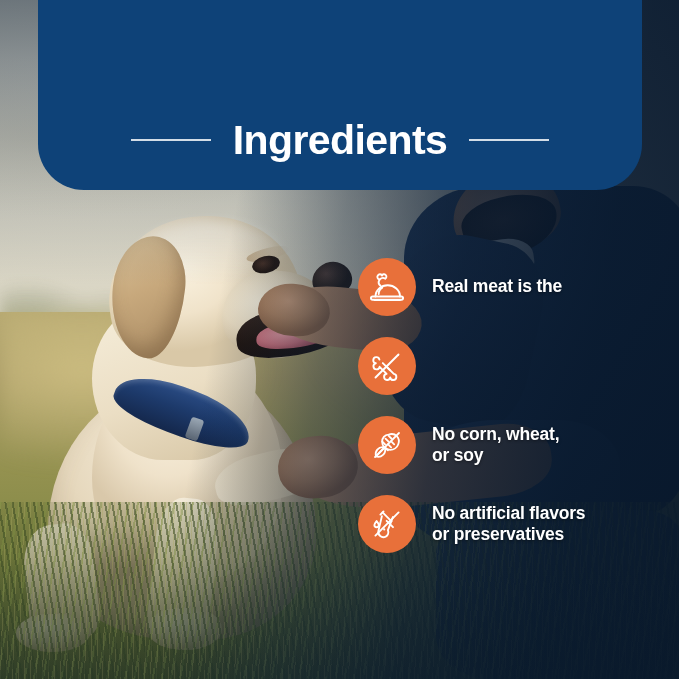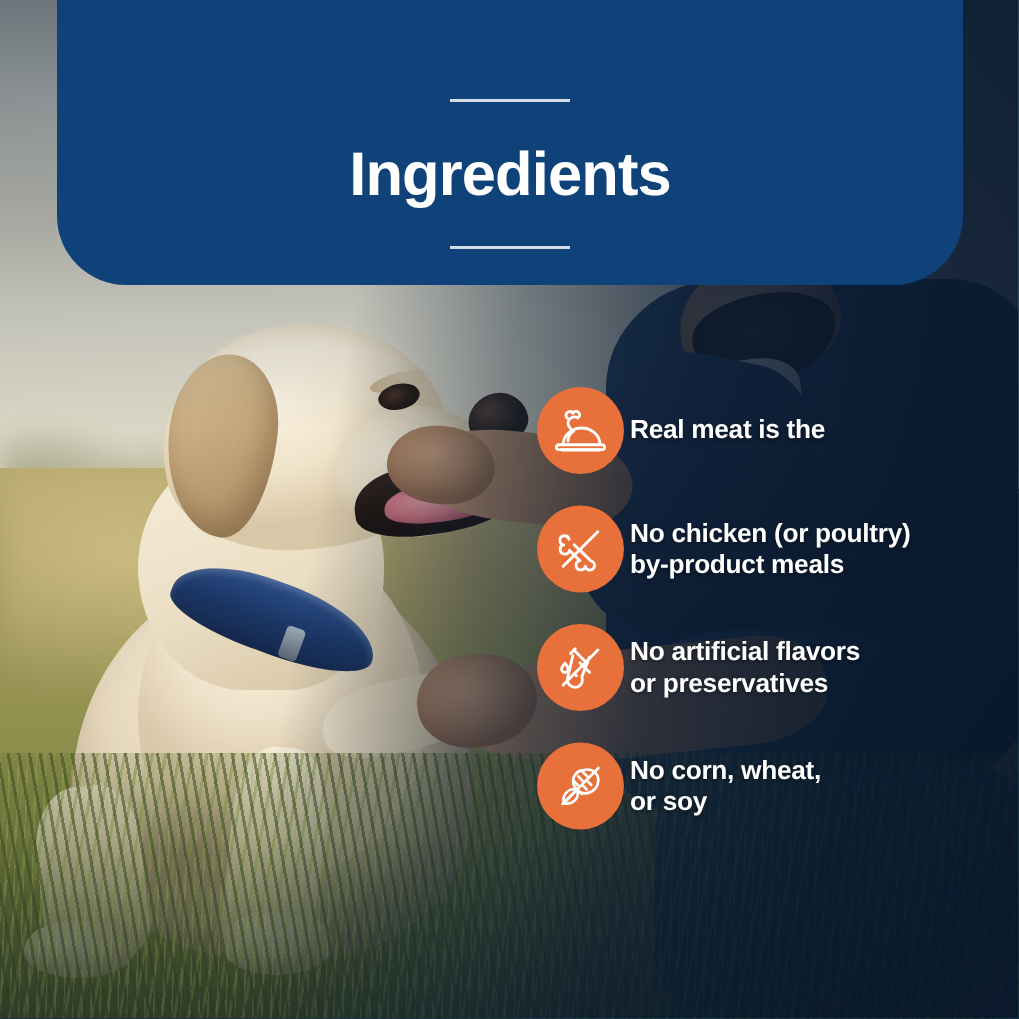--- a/index.html
+++ b/index.html
@@ -311,21 +311,20 @@
     line-height:1.28;
     text-align:center;
     max-width:470px;
   }
   .title-line2-wrap {
     display:flex;
     align-items:center;
     justify-content:center;
     gap:22px;
     margin-top:-2px;
-    flex-direction:column;
   }
   .rule {
     width:80px; height:2px;
     background:rgba(255,255,255,.82);
     flex:0 0 auto;
   }
   .title-line2 {
     color:#ffffff;
     font-size:41px;
     font-weight:700;
@@ -340,21 +339,21 @@
     left:358px; top:258px;
     width:300px;
     z-index:6;
     display:flex;
     flex-direction:column;
     gap:21px;
   }
   .feature {
     display:flex;
     align-items:center;
-    gap:4px;
+    gap:16px;
   }
   .feature-icon {
     flex:0 0 auto;
     width:58px; height:58px;
     border-radius:50%;
     background:#e8703a;
     display:flex;
     align-items:center;
     justify-content:center;
   }
@@ -452,23 +451,35 @@
     </div>
 
     <div class="feature">
       <span class="feature-icon">
         <svg width="38" height="38" viewBox="0 0 38 38" fill="none" stroke="#ffffff" stroke-width="1.9" stroke-linecap="round" stroke-linejoin="round">
           <path d="M11.4 12.6a3.1 3.1 0 1 0-3.6 3.7 3.1 3.1 0 1 0 3.8 3.5l7 7a3.1 3.1 0 1 0 3.6 3.7 3.1 3.1 0 1 0 3.6-3.6l-7-7"></path>
           <path d="M14.8 16.1l7.1 7.1"></path>
           <path d="M30.5 7.5L7.5 30.5"></path>
         </svg>
       </span>
+    </div>
+
+    <div class="feature">
+      <span class="feature-icon">
+        <svg width="38" height="38" viewBox="0 0 38 38" fill="none" stroke="#ffffff" stroke-width="1.8" stroke-linecap="round" stroke-linejoin="round">
+          <path d="M20.6 8.6c3.2-1.1 6.4-.3 8.2 1.5 1.8 1.8 2.6 5 1.5 8.2-1.1 3.2-4.6 5.6-8 5.6-2.2 0-4.3-.9-5.8-2.4-1.5-1.5-2.4-3.6-2.4-5.8 0-3.4 2.4-6.9 6.5-7.1z"></path>
+          <path d="M14.4 15.6l2.7 2.7M17.5 12.6l2.8 2.8M20.7 9.8l2.7 2.7M17.2 21.6l2.7 2.7M20.4 18.6l2.7 2.7M23.5 15.6l2.7 2.7"></path>
+          <path d="M16.4 21.4c-2.6-.6-5.4.3-7.1 2.3-1.5 1.8-2 4.4-1.2 6.7 2.4.8 5.1.2 6.9-1.5 1.9-1.8 2.6-4.6 1.9-7"></path>
+          <path d="M8.1 30.4l8.9-9.3"></path>
+          <path d="M31 7L7 31"></path>
+        </svg>
+      </span>
       <span class="feature-text">
-        <span>No chicken (or poultry)</span><br>
-        <span>by-product meals</span>
+        <span>No corn, wheat,</span><br>
+        <span>or soy</span>
       </span>
     </div>
 
     <div class="feature">
       <span class="feature-icon">
         <svg width="38" height="38" viewBox="0 0 38 38" fill="none" stroke="#ffffff" stroke-width="1.9" stroke-linecap="round" stroke-linejoin="round">
           <path d="M14.6 7.4l8.9 8.9"></path>
           <path d="M12.4 9.6l3.1-3.1"></path>
           <path d="M13.9 11.1L10.4 25.9a5.1 5.1 0 0 0 7.3 5.7 5.1 5.1 0 0 0 2.2-6.4l5-13.1"></path>
           <path d="M18.6 15.8L25 22.2"></path>
@@ -476,30 +487,14 @@
           <path d="M8.6 16.1c1.5 1.8 2.2 3 2.2 4a2.2 2.2 0 0 1-4.4 0c0-1 .7-2.2 2.2-4z"></path>
           <path d="M30.6 7.4L7.4 30.6"></path>
         </svg>
       </span>
       <span class="feature-text">
         <span>No artificial flavors</span><br>
         <span>or preservatives</span>
       </span>
     </div>
 
-    <div class="feature">
-      <span class="feature-icon">
-        <svg width="38" height="38" viewBox="0 0 38 38" fill="none" stroke="#ffffff" stroke-width="1.8" stroke-linecap="round" stroke-linejoin="round">
-          <path d="M20.6 8.6c3.2-1.1 6.4-.3 8.2 1.5 1.8 1.8 2.6 5 1.5 8.2-1.1 3.2-4.6 5.6-8 5.6-2.2 0-4.3-.9-5.8-2.4-1.5-1.5-2.4-3.6-2.4-5.8 0-3.4 2.4-6.9 6.5-7.1z"></path>
-          <path d="M14.4 15.6l2.7 2.7M17.5 12.6l2.8 2.8M20.7 9.8l2.7 2.7M17.2 21.6l2.7 2.7M20.4 18.6l2.7 2.7M23.5 15.6l2.7 2.7"></path>
-          <path d="M16.4 21.4c-2.6-.6-5.4.3-7.1 2.3-1.5 1.8-2 4.4-1.2 6.7 2.4.8 5.1.2 6.9-1.5 1.9-1.8 2.6-4.6 1.9-7"></path>
-          <path d="M8.1 30.4l8.9-9.3"></path>
-          <path d="M31 7L7 31"></path>
-        </svg>
-      </span>
-      <span class="feature-text">
-        <span>No corn, wheat,</span><br>
-        <span>or soy</span>
-      </span>
-    </div>
-
   </div>
 </div>
 
 </body></html>

